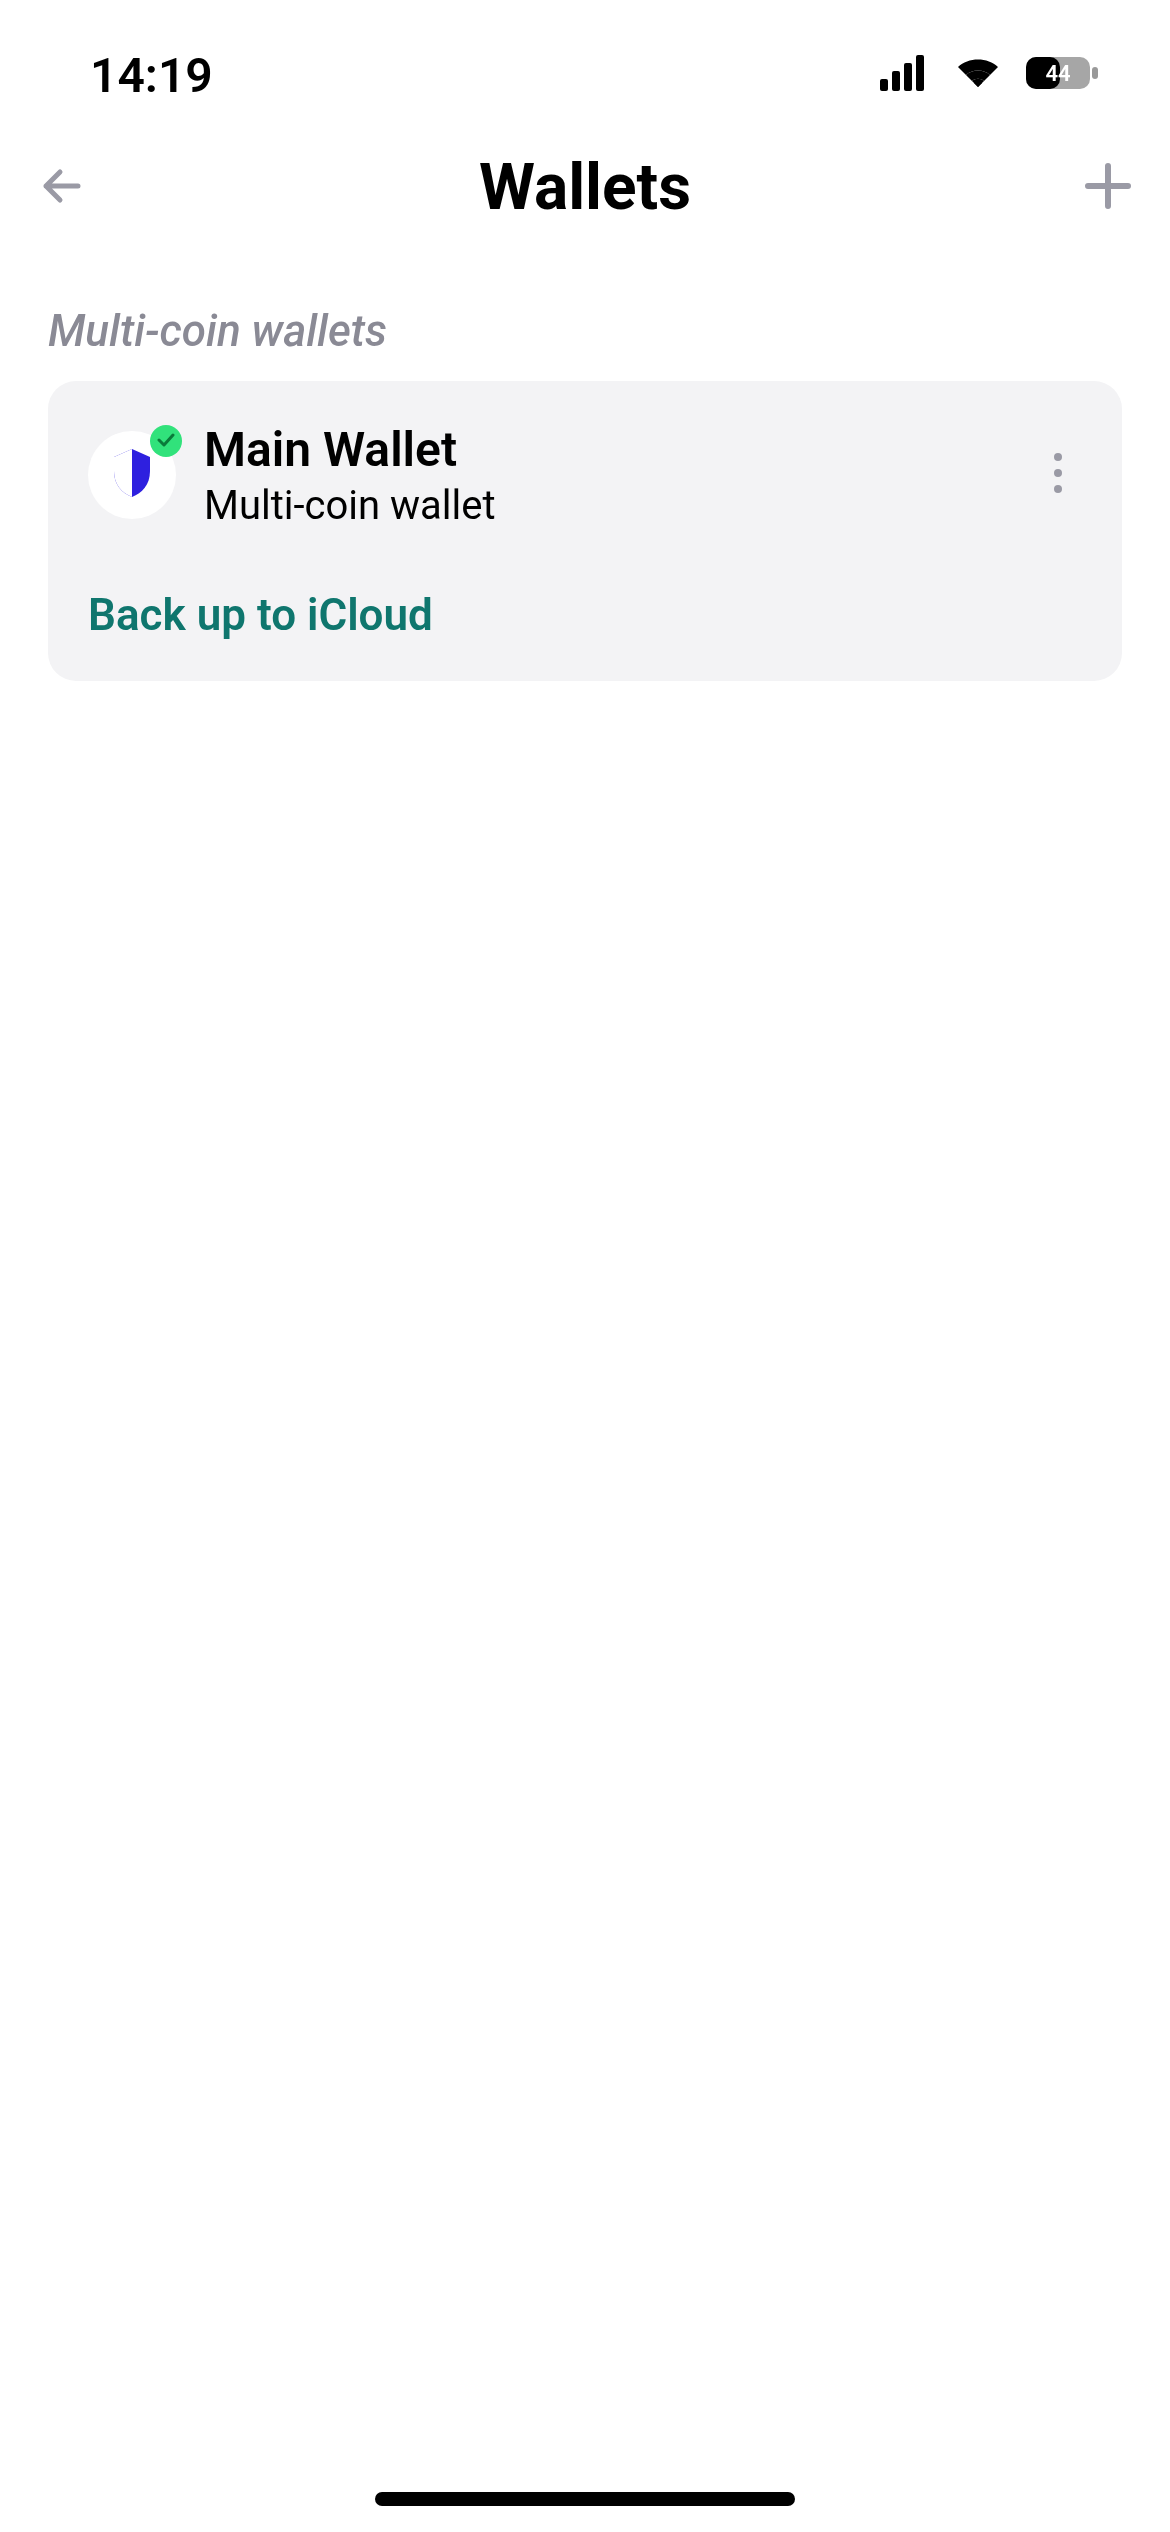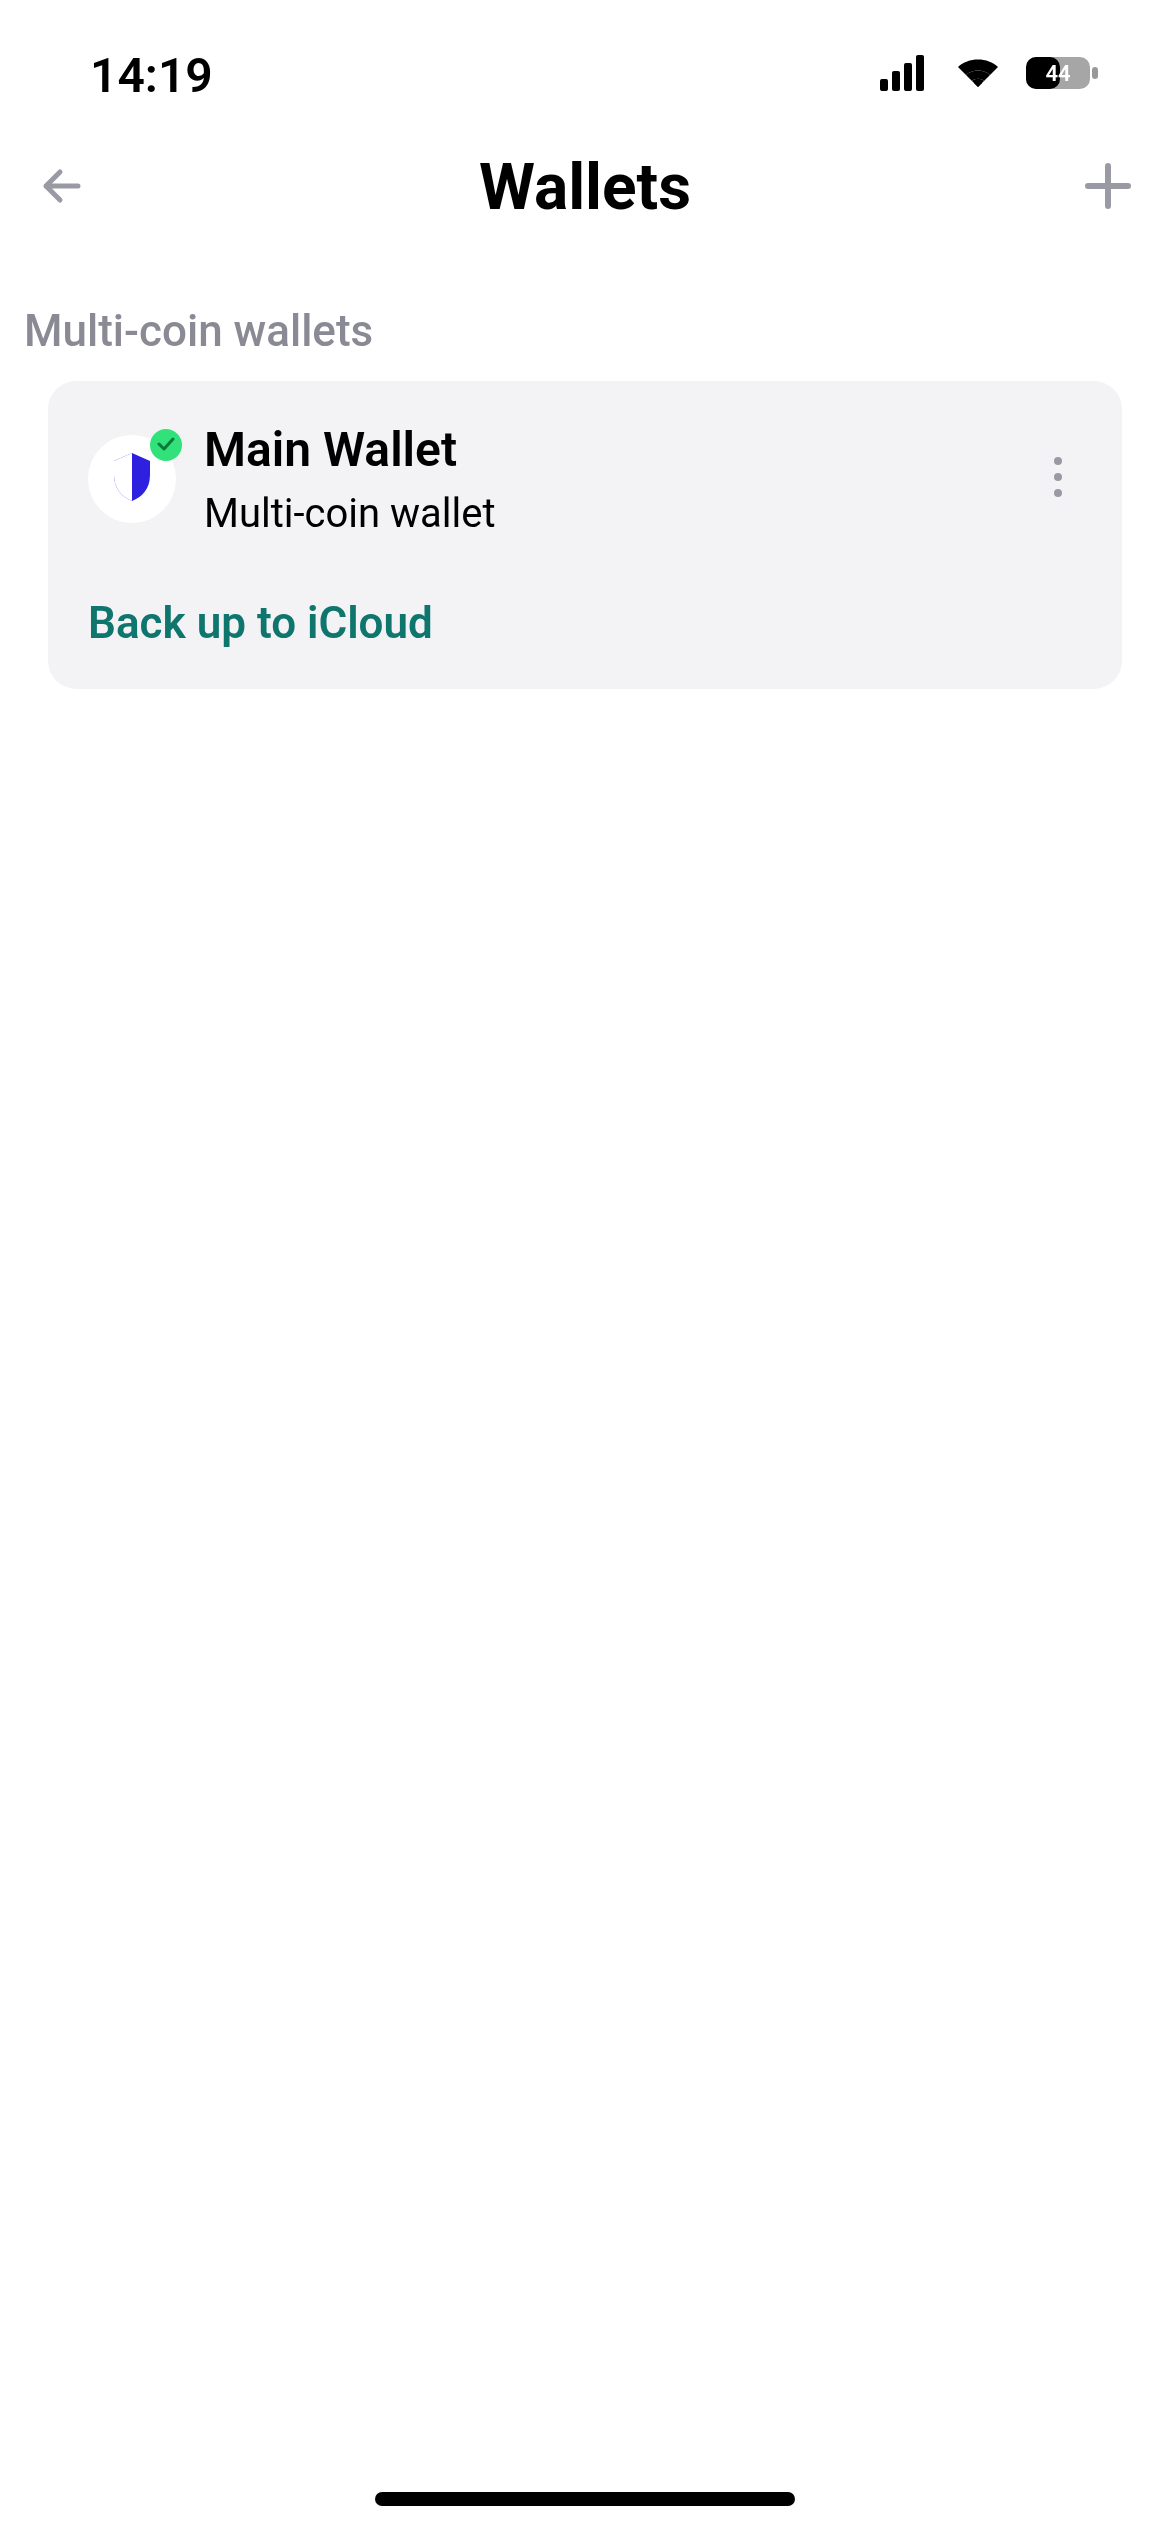--- a/index.html
+++ b/index.html
@@ -47,24 +47,25 @@
       text-align: center;
     }
     .nav-back, .nav-add {
       width: 60px;
       height: 60px;
       display: flex;
       align-items: center;
       justify-content: center;
     }
     .section-header {
-      padding: 40px 48px 24px 24px;
+      padding: 40px 48px 24px 48px;
       font-size: 44px;
       font-weight: 500;
       color: #8a8a95;
+      font-style: italic;
     }
     .wallet-card {
       margin: 0 48px;
       background: #f3f3f5;
       border-radius: 28px;
       padding: 40px 40px 40px 40px;
     }
     .wallet-row {
       display: flex;
       align-items: center;
@@ -90,21 +91,21 @@
       background: #31e27b;
       border-radius: 50%;
       display: flex;
       align-items: center;
       justify-content: center;
     }
     .wallet-text {
       flex: 1;
       display: flex;
       flex-direction: column;
-      gap: 12px;
+      gap: 4px;
     }
     .wallet-name {
       font-size: 48px;
       font-weight: 600;
       color: #000;
     }
     .wallet-subtitle {
       font-size: 40px;
       color: #000000;
     }

